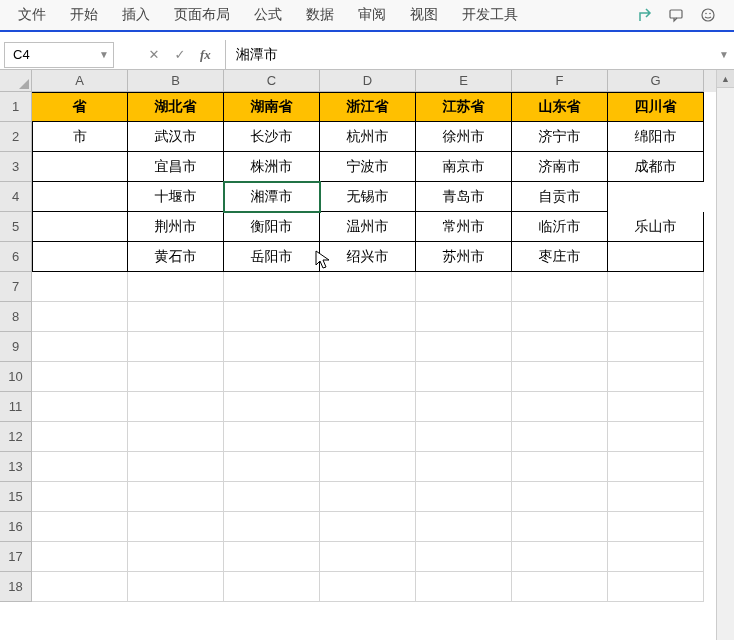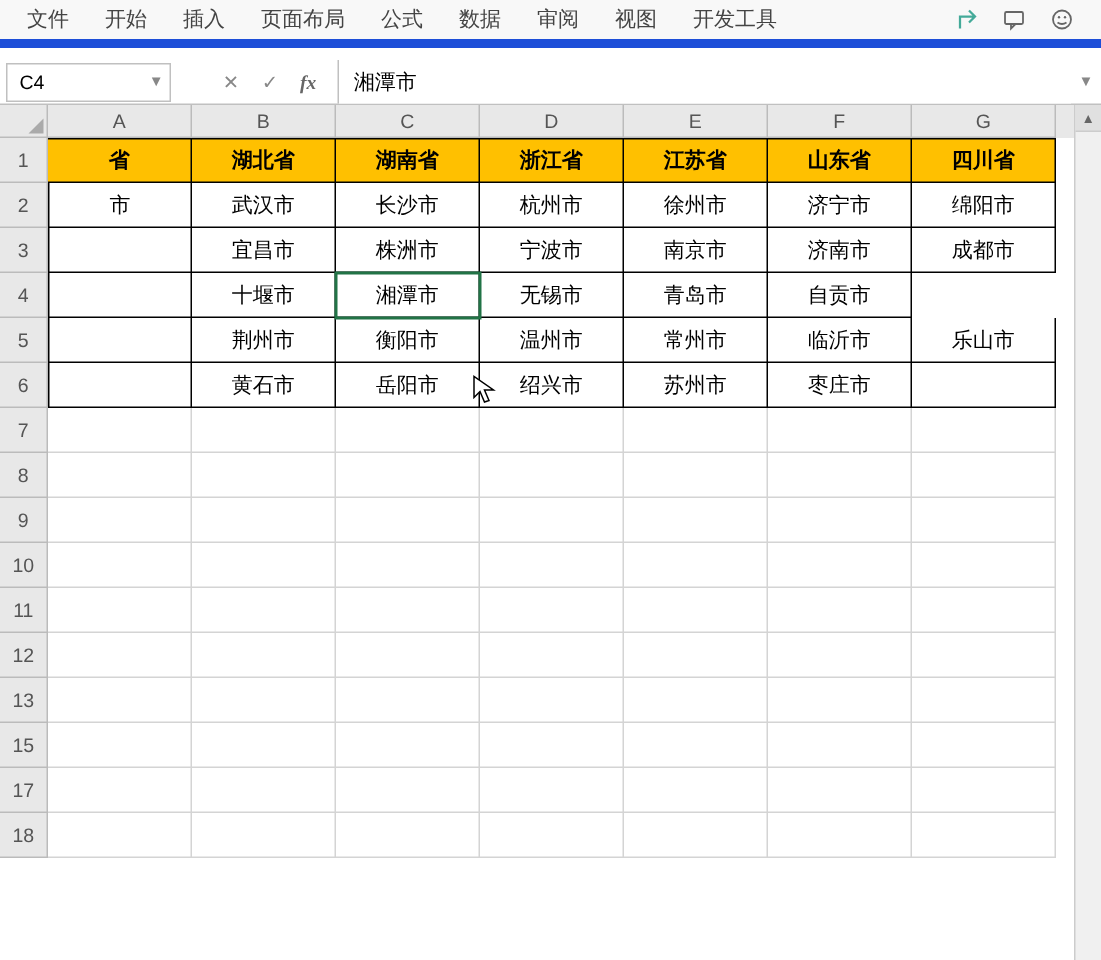--- a/index.html
+++ b/index.html
@@ -10,21 +10,21 @@
       width: 734px;
       height: 640px;
       overflow: hidden;
       position: relative;
     }
     .menu-bar {
       display: flex;
       align-items: center;
       height: 32px;
       padding: 0 8px;
-      border-bottom: 6px solid #1d4ed8;
+      border-bottom: 2px solid #1d4ed8;
       background: #f8f8f8;
       gap: 4px;
     }
     .menu-item {
       padding: 4px 10px;
       color: #444;
       cursor: pointer;
       font-size: 14px;
     }
     .menu-icons {
@@ -428,20 +428,30 @@
           <div class="row-header">15</div>
           <div class="cell"></div>
           <div class="cell"></div>
           <div class="cell"></div>
           <div class="cell"></div>
           <div class="cell"></div>
           <div class="cell"></div>
           <div class="cell"></div>
         </div>
         <div class="row">
+          <div class="row-header">16</div>
+          <div class="cell"></div>
+          <div class="cell"></div>
+          <div class="cell"></div>
+          <div class="cell"></div>
+          <div class="cell"></div>
+          <div class="cell"></div>
+          <div class="cell"></div>
+        </div>
+        <div class="row">
           <div class="row-header">17</div>
           <div class="cell"></div>
           <div class="cell"></div>
           <div class="cell"></div>
           <div class="cell"></div>
           <div class="cell"></div>
           <div class="cell"></div>
           <div class="cell"></div>
         </div>
         <div class="row">

